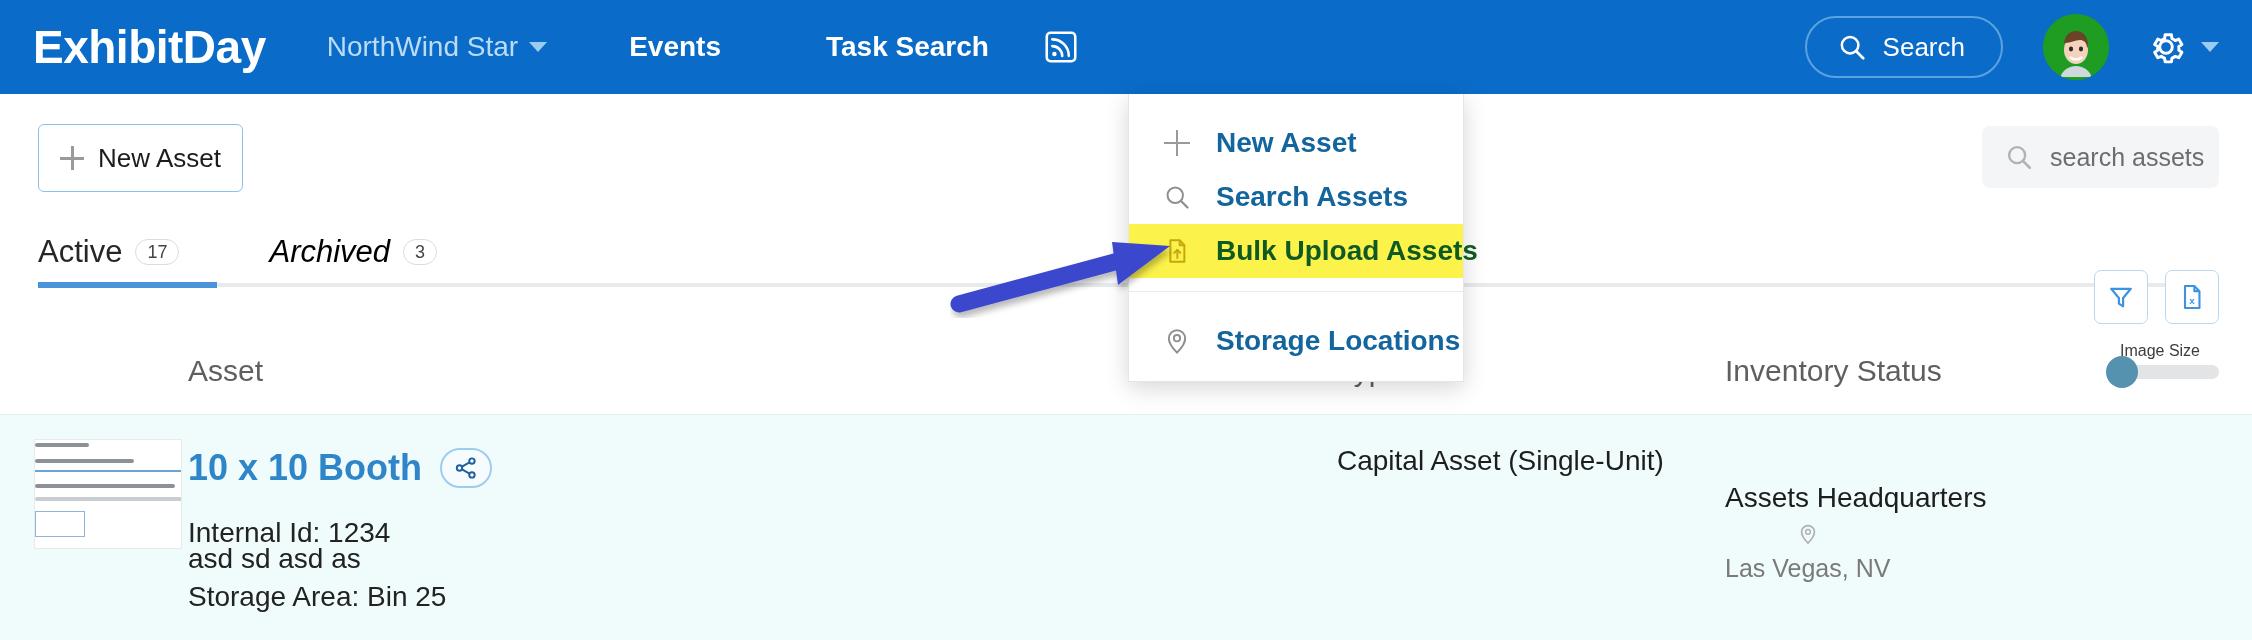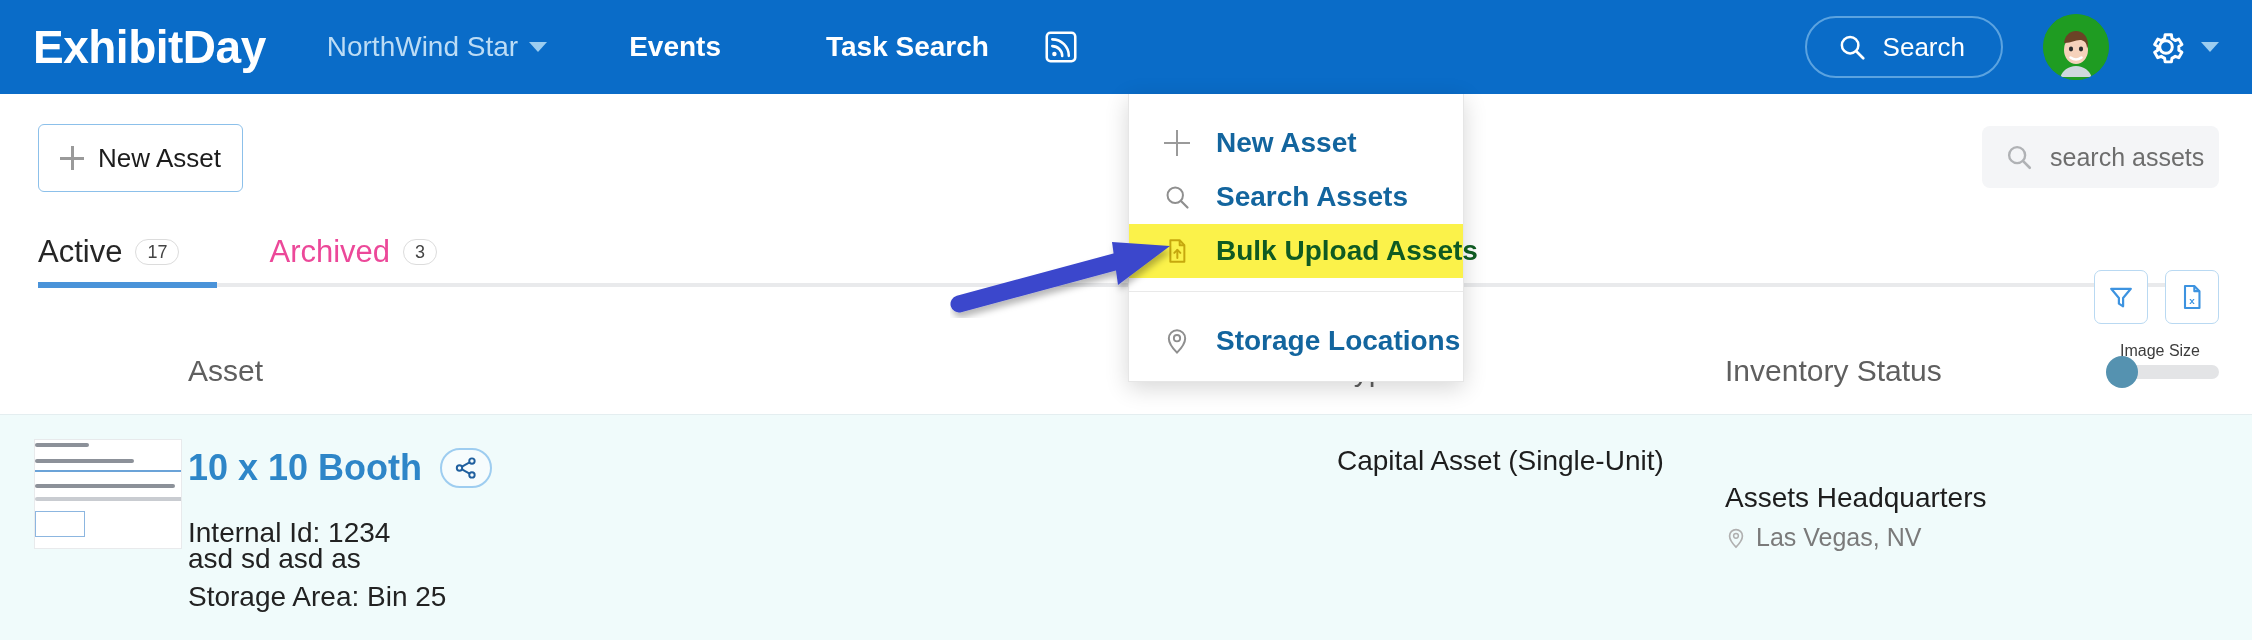--- a/index.html
+++ b/index.html
@@ -98,21 +98,21 @@
 
   
   .tabs {
     position:absolute; left:38px; top:140px; display:flex; align-items:center; gap:12px;
   }
   .tab {
     display:flex; align-items:center; gap:13px; padding:0 0 18px 0; cursor:pointer;
   }
   .tab-label { font-size:31px; }
   .tab.active .tab-label { color:#262626; }
-  .tab.inactive .tab-label { color:#ec4899; }
+  .tab.inactive .tab-label { color:#000000;font-style:italic; }
   .tab-count {
     border:1px solid #dcdcdc; border-radius:14px; background:#fff;
     font-size:18px; color:#444; padding:3px 11px; line-height:1;
   }
   .tab-sep { width:66px; }
   .tab-underline-track {
     position:absolute; left:38px; top:189px; width:2176px; height:4px; background:#e9eaec;
   }
   .tab-underline-active {
     position:absolute; left:38px; top:188px; width:179px; height:6px; background:#4a93d9;
@@ -180,21 +180,21 @@
     position:absolute; left:1337px; top:30px; font-size:28px; color:#1d1d1d; white-space:nowrap;
   }
   .cell-inv-1 {
     position:absolute; left:1725px; top:24px; font-size:32px; color:#141414; white-space:nowrap;
   }
   .cell-inv-2 {
     position:absolute; left:1725px; top:67px; font-size:28px; color:#1d1d1d; white-space:nowrap;
   }
   .cell-inv-3 {
     position:absolute; left:1725px; top:108px; font-size:25px; color:#7a7a7a;
-    white-space:nowrap; display:flex; align-items:center; gap:9px;
+    white-space:nowrap; display:flex; align-items:center; gap:9px;flex-direction:column;
   }
 
   
   .menu {
     position:absolute; left:1128px; top:94px; width:336px; height:288px;
     background:#ffffff; border:1px solid #e6e6e6; border-top:none;
     box-shadow:0 6px 22px rgba(0,0,0,0.16); z-index:50;
   }
   .menu-item {
     display:flex; align-items:center; gap:24px; height:54px; padding-left:33px;

